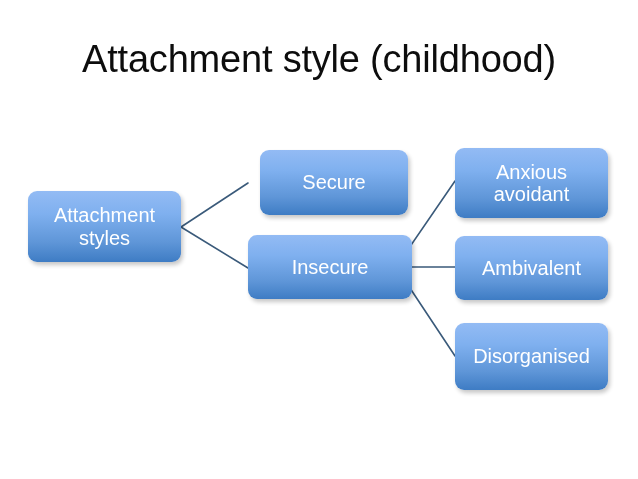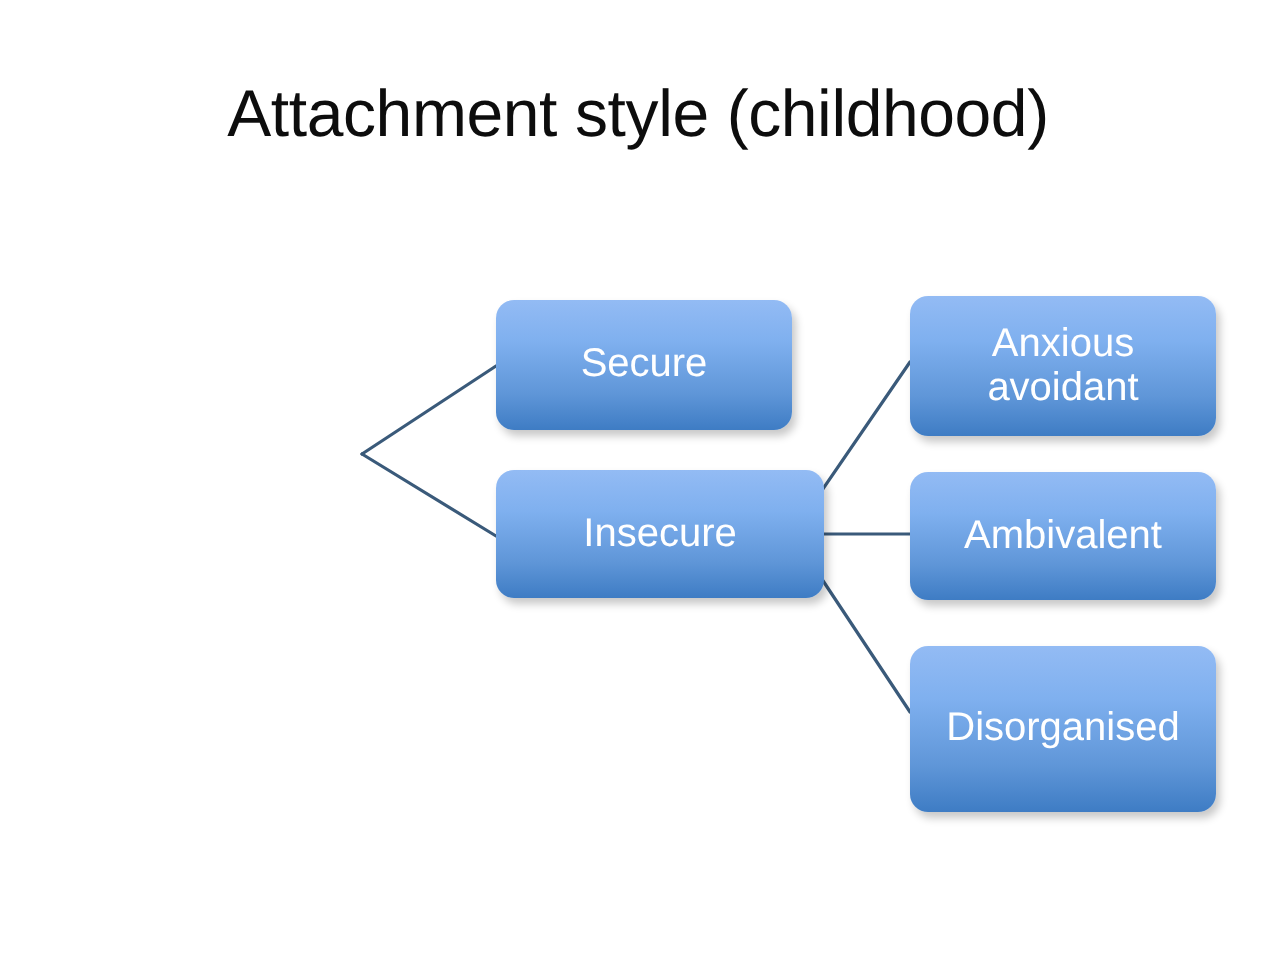--- a/index.html
+++ b/index.html
@@ -16,21 +16,21 @@
     height: 479px;
     background: #ffffff;
     overflow: hidden;
   }
   #title {
     position: absolute;
     left: 0;
     top: 38px;
     width: 638px;
     text-align: center;
-    font-size: 33px;
+    font-size: 38px;
     font-weight: 400;
     color: #0d0d0d;
     letter-spacing: -0.2px;
     white-space: nowrap;
   }
   .node {
     position: absolute;
     box-sizing: border-box;
     border-radius: 9px;
     background: linear-gradient(to bottom, #93bbf4 0%, #7fb0ef 32%, #5f96d8 72%, #3e7cc4 100%);
@@ -41,25 +41,25 @@
     justify-content: center;
     text-align: center;
     line-height: 1.12;
     font-size: 20px;
     font-weight: 400;
     z-index: 2;
     padding: 0 4px;
   }
   .node-label { display: block; }
   #n-root   { left: 28px;  top: 191px; width: 153px; height: 71px; }
-  #n-secure { left: 248px; top: 150px; width: 148px; height: 65px; }
+  #n-secure { left: 260px; top: 150px; width: 148px; height: 65px; }
   #n-insec  { left: 248px; top: 235px; width: 164px; height: 64px; }
   #n-anx    { left: 455px; top: 148px; width: 153px; height: 70px; }
   #n-amb    { left: 455px; top: 236px; width: 153px; height: 64px; }
-  #n-dis    { left: 455px; top: 323px; width: 153px; height: 83px; }
+  #n-dis    { left: 455px; top: 323px; width: 153px; height: 67px; }
   #connectors {
     position: absolute;
     left: 0; top: 0;
     width: 638px; height: 479px;
     z-index: 1;
   }
 </style>
 </head>
 <body>
 
@@ -70,20 +70,23 @@
   <svg id="connectors" viewBox="0 0 638 479" xmlns="http://www.w3.org/2000/svg">
     <g stroke="#3a5a7a" stroke-width="1.6" fill="none" stroke-linecap="round">
       <line x1="181" y1="227" x2="248" y2="183"></line>
       <line x1="181" y1="227" x2="248" y2="268"></line>
       <line x1="396" y1="267" x2="455" y2="181"></line>
       <line x1="396" y1="267" x2="455" y2="267"></line>
       <line x1="396" y1="267" x2="455" y2="356"></line>
     </g>
   </svg>
 
+  <div class="node" id="n-root">
+    <span class="node-label">Attachment styles</span>
+  </div>
 
   <div class="node" id="n-secure">
     <span class="node-label">Secure</span>
   </div>
 
   <div class="node" id="n-insec">
     <span class="node-label">Insecure</span>
   </div>
 
   <div class="node" id="n-anx">

